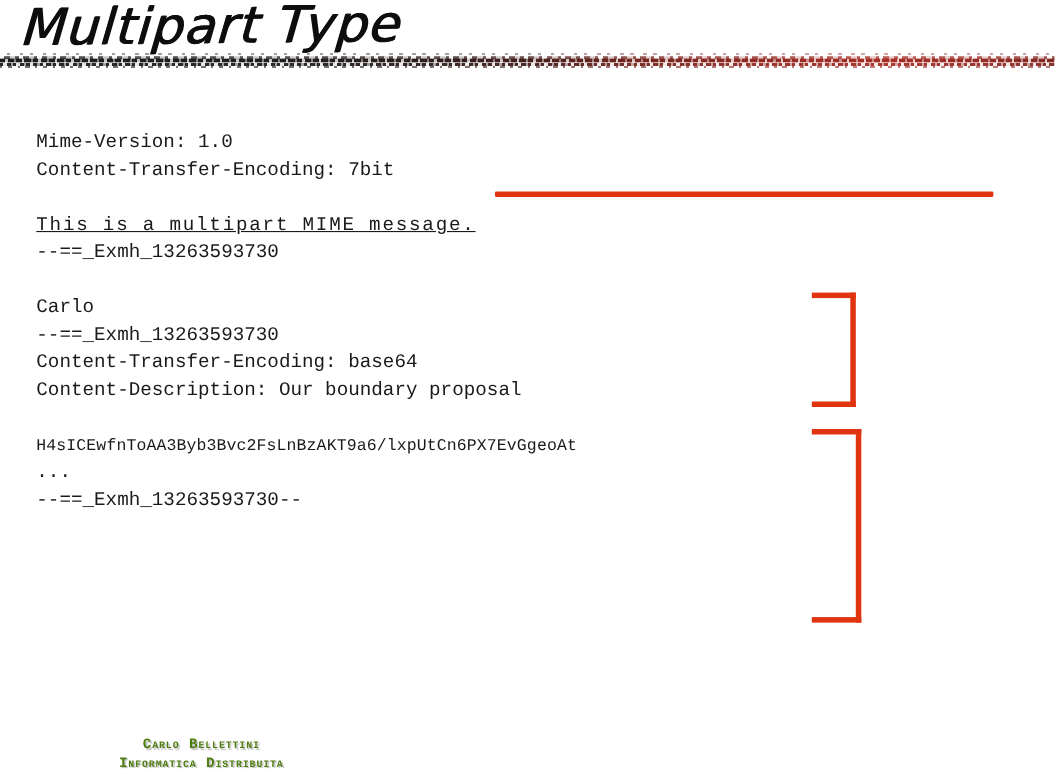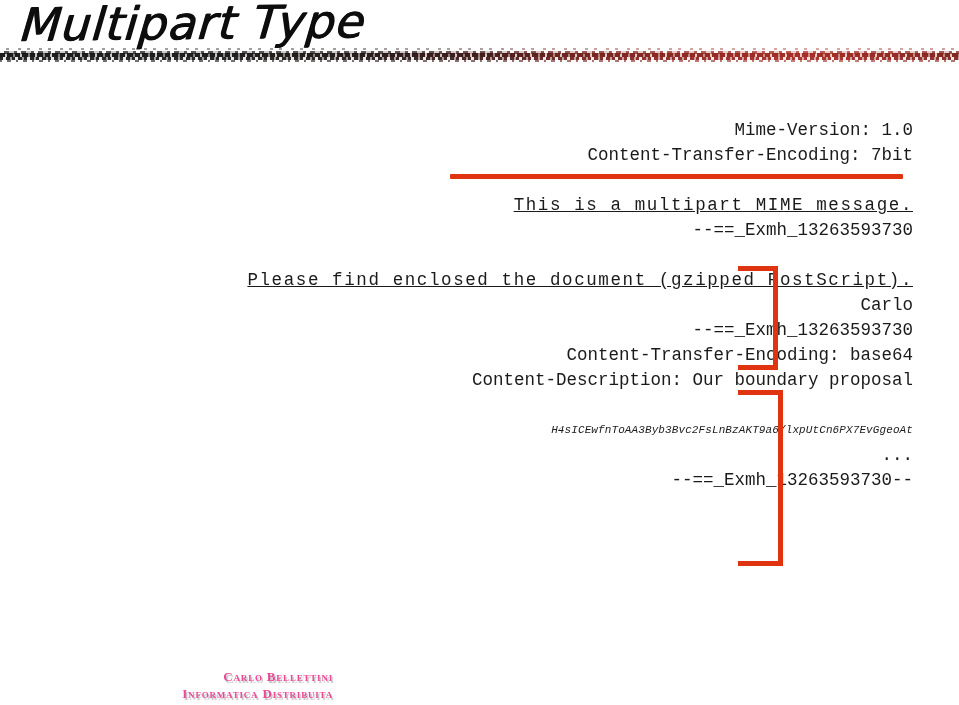--- a/index.html
+++ b/index.html
@@ -73,33 +73,32 @@
   #title-rule .s5 { top: 2px;  height: 2px; opacity: .4;
       -webkit-mask-image: repeating-linear-gradient(90deg, rgba(0,0,0,0) 0 6px, #000 6px 9px, rgba(0,0,0,0) 9px 18px, #000 18px 21px);
               mask-image: repeating-linear-gradient(90deg, rgba(0,0,0,0) 0 6px, #000 6px 9px, rgba(0,0,0,0) 9px 18px, #000 18px 21px); }
 
   
   #code-body {
     position: absolute;
     left: 33px;
     top: 118px;
     width: 880px;
-    text-align: right;
   }
   .code-line {
     font-family: "Liberation Mono", "DejaVu Sans Mono", monospace;
     font-size: 17.5px;
     line-height: 25px;
     color: #1a1a1a;
     white-space: pre;
     height: 25px;
   }
   .code-line.blank { color: transparent; }
   .code-line.wide { letter-spacing: 1.6px; text-decoration: underline; }
-  .code-line.b64 { font-size: 11px; letter-spacing: 0.1px; font-style: italic; }
+  .code-line.b64 { font-size: 15px; letter-spacing: 0.1px; }
 
   
   .red-underline {
     position: absolute;
     background: #e03411;
     height: 5px;
     border-radius: 1px;
   }
   .red-bracket {
     position: absolute;
@@ -112,30 +111,29 @@
 
   
   #footer {
     position: absolute;
     left: 33px;
     top: 668px;
     width: 300px;
     text-align: center;
   }
   #footer div {
-    font-family: Liberation Serif, serif;
+    font-family: Liberation Mono, monospace;
     font-size: 13px;
     font-weight: 700;
     font-variant: small-caps;
     letter-spacing: 0.8px;
-    color: #ec4899;
+    color: #4d7c0f;
     line-height: 17px;
     text-shadow: 1.5px 1.5px 1px #bdbdbd;
     white-space: nowrap;
-    text-align: right;
   }
 </style>
 </head>
 <body>
 
 <div id="slide">
 
   <div id="title-block">
     <div id="slide-title">Multipart Type</div>
     <div id="title-rule">
@@ -147,21 +145,20 @@
     </div>
   </div>
 
   <div id="code-body">
     <div class="code-line">Mime-Version: 1.0</div>
     <div class="code-line">Content-Transfer-Encoding: 7bit</div>
     <div class="code-line blank"></div>
     <div class="code-line wide">This is a multipart MIME message.</div>
     <div class="code-line">--==_Exmh_13263593730</div>
     <div class="code-line blank"></div>
-    <div class="code-line wide">Please find enclosed the document (gzipped PostScript).</div>
     <div class="code-line">Carlo</div>
     <div class="code-line">--==_Exmh_13263593730</div>
     <div class="code-line">Content-Transfer-Encoding: base64</div>
     <div class="code-line">Content-Description: Our boundary proposal</div>
     <div class="code-line blank"></div>
     <div class="code-line b64">H4sICEwfnToAA3Byb3Bvc2FsLnBzAKT9a6/lxpUtCn6PX7EvGgeoAt</div>
     <div class="code-line">...</div>
     <div class="code-line">--==_Exmh_13263593730--</div>
   </div>
 

